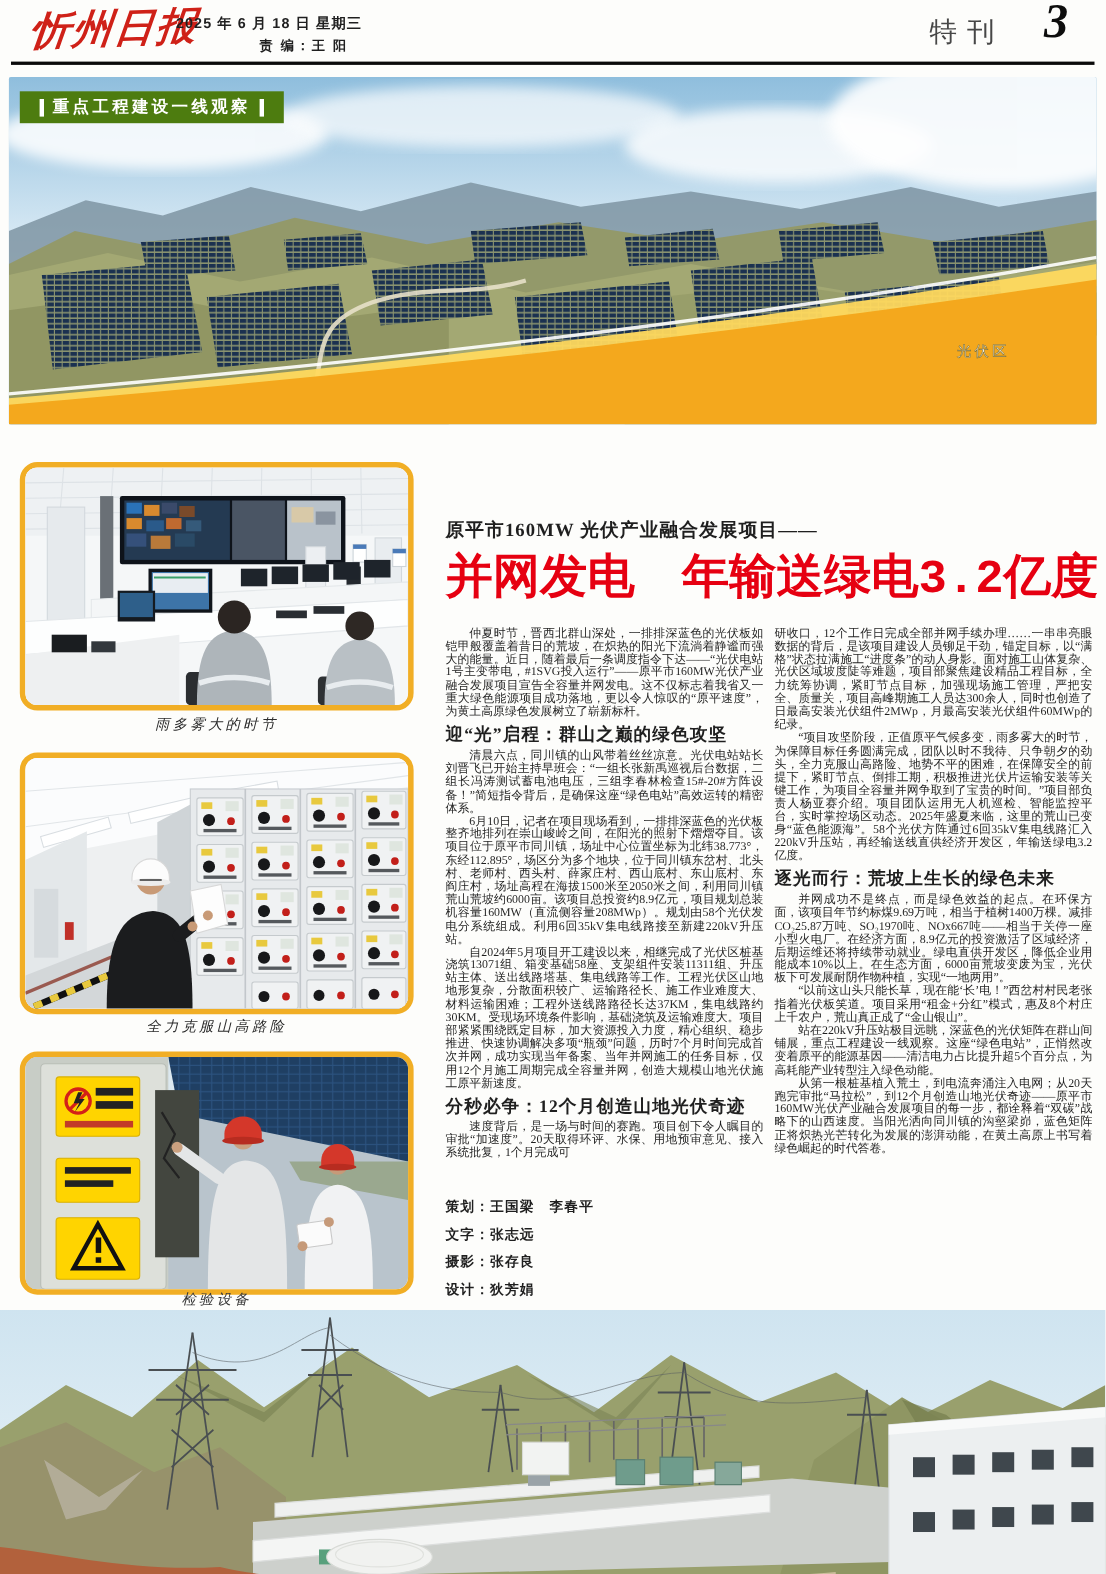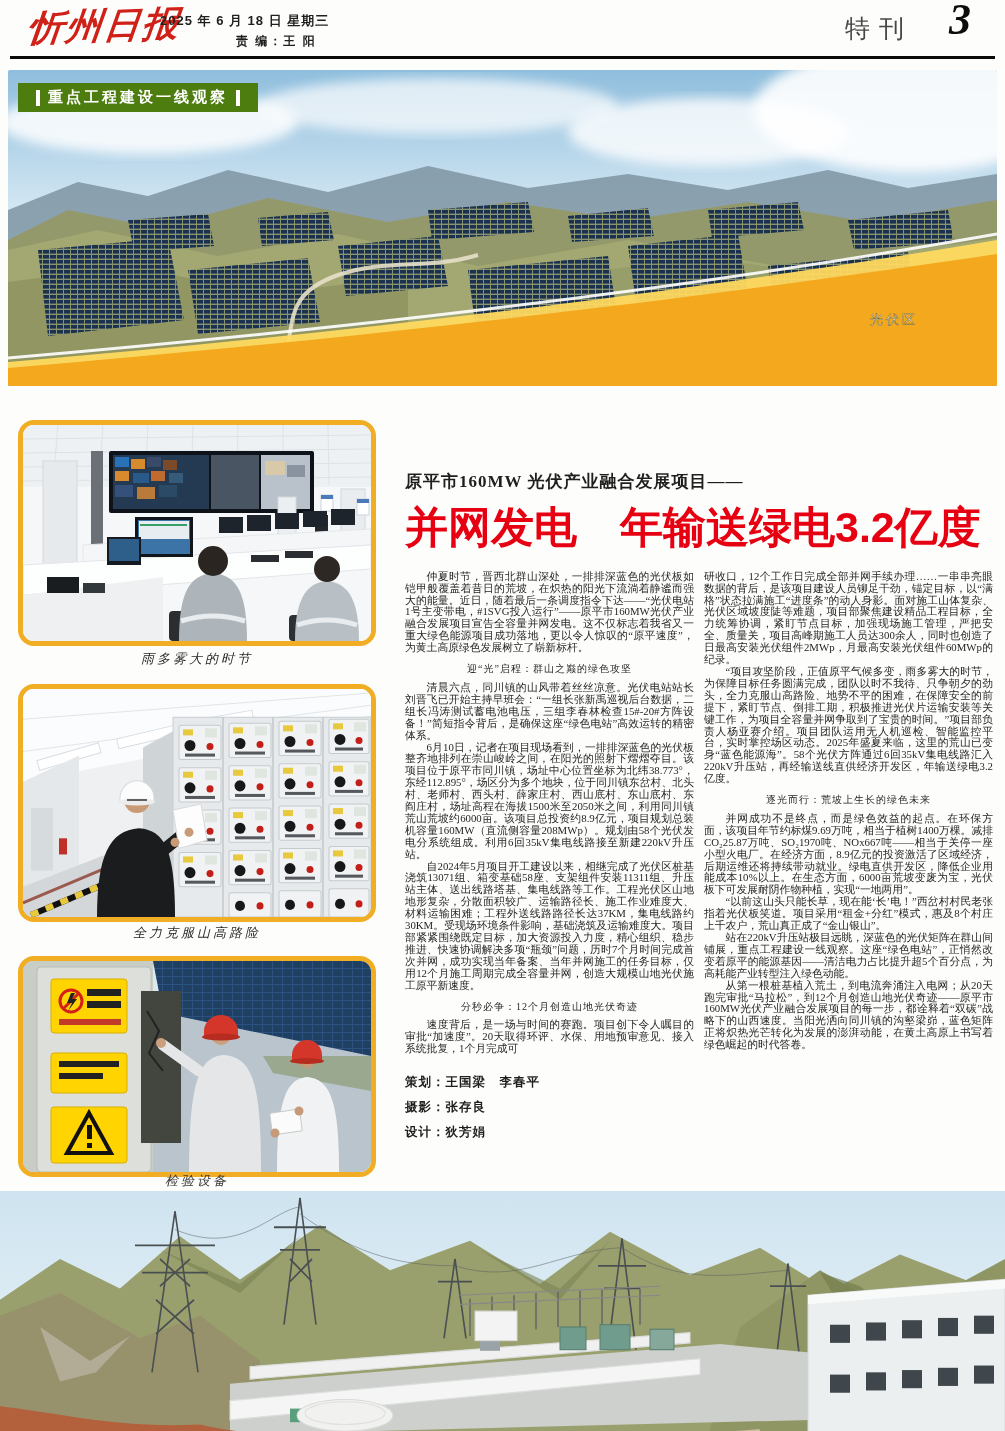--- a/index.html
+++ b/index.html
@@ -38,27 +38,27 @@
   
   .banner{left:10px;top:13px;background:#4d7c0f;color:#fff;display:flex;align-items:center;
           padding:5px 10px;font-size:15px;font-weight:bold;letter-spacing:3px;
           font-family:"Liberation Sans",sans-serif;}
   .banner .bar{display:inline-block;width:4px;height:16px;background:#fff;margin:0 8px;}
 
   
   .article{left:405px;top:470px;width:588px;}
   .kicker{font-size:17px;font-weight:bold;letter-spacing:1px;}
   .headline{margin-top:9px;font-size:43px;line-height:1.18;font-weight:900;color:#e60011;
-            font-family:Liberation Sans, sans-serif;white-space:nowrap;
+            font-family:Liberation Mono, monospace;white-space:nowrap;
             letter-spacing:0px;}
   .cols{margin-top:18px;display:flex;gap:10px;}
   .col{width:289px;font-size:10.8px;line-height:11.9px;text-align:justify;}
   .col p{margin:0;text-indent:2em;}
-  .col h3{text-align:center;font-size:10px;margin:9px 0 7px;font-weight:normal;letter-spacing:1px;}
-  .credits{margin-top:16px;font-family:Liberation Mono, monospace;font-weight:bold;
+  .col h3{font-size:16px;margin:9px 0 7px;font-weight:bold;letter-spacing:1px;}
+  .credits{margin-top:30px;font-family:Liberation Serif, serif;font-weight:bold;
            font-size:12.5px;line-height:2.0;letter-spacing:1px;}
   .credits div{white-space:pre;}
 </style>
 </head>
 <body>
 
 <div>
 
   <div class="abs masthead">忻州日报</div>
   <div class="abs hdr-date">2025 年 6 月 18 日  星期三</div>
@@ -442,20 +442,21 @@
       <div class="col">
         <p>仲夏时节，晋西北群山深处，一排排深蓝色的光伏板如铠甲般覆盖着昔日的荒坡，在炽热的阳光下流淌着静谧而强大的能量。近日，随着最后一条调度指令下达——“光伏电站1号主变带电，#1SVG投入运行”——原平市160MW光伏产业融合发展项目宣告全容量并网发电。这不仅标志着我省又一重大绿色能源项目成功落地，更以令人惊叹的“原平速度”，为黄土高原绿色发展树立了崭新标杆。</p>
         <h3>迎“光”启程：群山之巅的绿色攻坚</h3>
         <p>清晨六点，同川镇的山风带着丝丝凉意。光伏电站站长刘晋飞已开始主持早班会：“一组长张新禹巡视后台数据，二组长冯涛测试蓄电池电压，三组李春林检查15#-20#方阵设备！”简短指令背后，是确保这座“绿色电站”高效运转的精密体系。</p>
         <p>6月10日，记者在项目现场看到，一排排深蓝色的光伏板整齐地排列在崇山峻岭之间，在阳光的照射下熠熠夺目。该项目位于原平市同川镇，场址中心位置坐标为北纬38.773°，东经112.895°，场区分为多个地块，位于同川镇东岔村、北头村、老师村、西头村、薛家庄村、西山底村、东山底村、东阎庄村，场址高程在海拔1500米至2050米之间，利用同川镇荒山荒坡约6000亩。该项目总投资约8.9亿元，项目规划总装机容量160MW（直流侧容量208MWp）。规划由58个光伏发电分系统组成。利用6回35kV集电线路接至新建220kV升压站。</p>
         <p>自2024年5月项目开工建设以来，相继完成了光伏区桩基浇筑13071组、箱变基础58座、支架组件安装11311组、升压站主体、送出线路塔基、集电线路等工作。工程光伏区山地地形复杂，分散面积较广、运输路径长、施工作业难度大、材料运输困难；工程外送线路路径长达37KM，集电线路约30KM。受现场环境条件影响，基础浇筑及运输难度大。项目部紧紧围绕既定目标，加大资源投入力度，精心组织、稳步推进、快速协调解决多项“瓶颈”问题，历时7个月时间完成首次并网，成功实现当年备案、当年并网施工的任务目标，仅用12个月施工周期完成全容量并网，创造大规模山地光伏施工原平新速度。</p>
         <h3>分秒必争：12个月创造山地光伏奇迹</h3>
         <p>速度背后，是一场与时间的赛跑。项目创下令人瞩目的审批“加速度”。20天取得环评、水保、用地预审意见、接入系统批复，1个月完成可</p>
         <div class="credits">
           <div>策划：王国梁　李春平</div>
+          <div>文字：张志远</div>
           <div>摄影：张存良</div>
           <div>设计：狄芳娟</div>
         </div>
       </div>
       <div class="col">
         <p style="text-indent:0">研收口，12个工作日完成全部并网手续办理……一串串亮眼数据的背后，是该项目建设人员铆足干劲，锚定目标，以“满格”状态拉满施工“进度条”的动人身影。面对施工山体复杂、光伏区域坡度陡等难题，项目部聚焦建设精品工程目标，全力统筹协调，紧盯节点目标，加强现场施工管理，严把安全、质量关，项目高峰期施工人员达300余人，同时也创造了日最高安装光伏组件2MWp，月最高安装光伏组件60MWp的纪录。</p>
         <p>“项目攻坚阶段，正值原平气候多变，雨多雾大的时节，为保障目标任务圆满完成，团队以时不我待、只争朝夕的劲头，全力克服山高路险、地势不平的困难，在保障安全的前提下，紧盯节点、倒排工期，积极推进光伏片运输安装等关键工作，为项目全容量并网争取到了宝贵的时间。”项目部负责人杨亚赛介绍。项目团队运用无人机巡检、智能监控平台，实时掌控场区动态。2025年盛夏来临，这里的荒山已变身“蓝色能源海”。58个光伏方阵通过6回35kV集电线路汇入220kV升压站，再经输送线直供经济开发区，年输送绿电3.2亿度。</p>
         <h3>逐光而行：荒坡上生长的绿色未来</h3>
         <p>并网成功不是终点，而是绿色效益的起点。在环保方面，该项目年节约标煤9.69万吨，相当于植树1400万棵。减排CO₂25.87万吨、SO₂1970吨、NOx667吨——相当于关停一座小型火电厂。在经济方面，8.9亿元的投资激活了区域经济，后期运维还将持续带动就业。绿电直供开发区，降低企业用能成本10%以上。在生态方面，6000亩荒坡变废为宝，光伏板下可发展耐阴作物种植，实现“一地两用”。</p>
         <p>“以前这山头只能长草，现在能‘长’电！”西岔村村民老张指着光伏板笑道。项目采用“租金+分红”模式，惠及8个村庄上千农户，荒山真正成了“金山银山”。</p>

